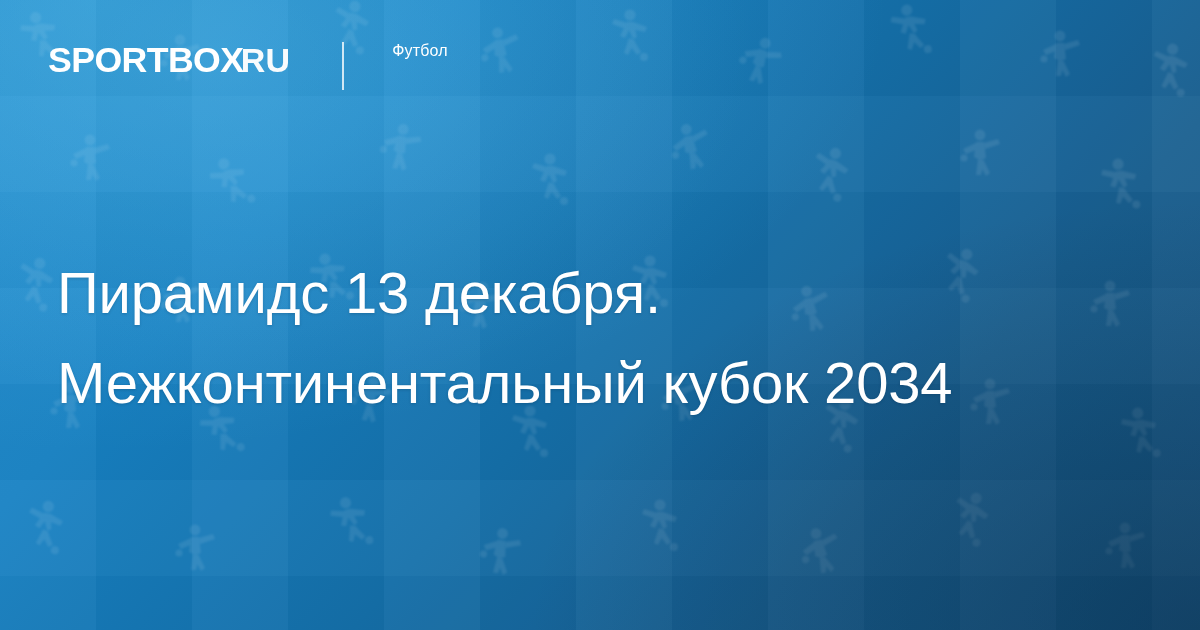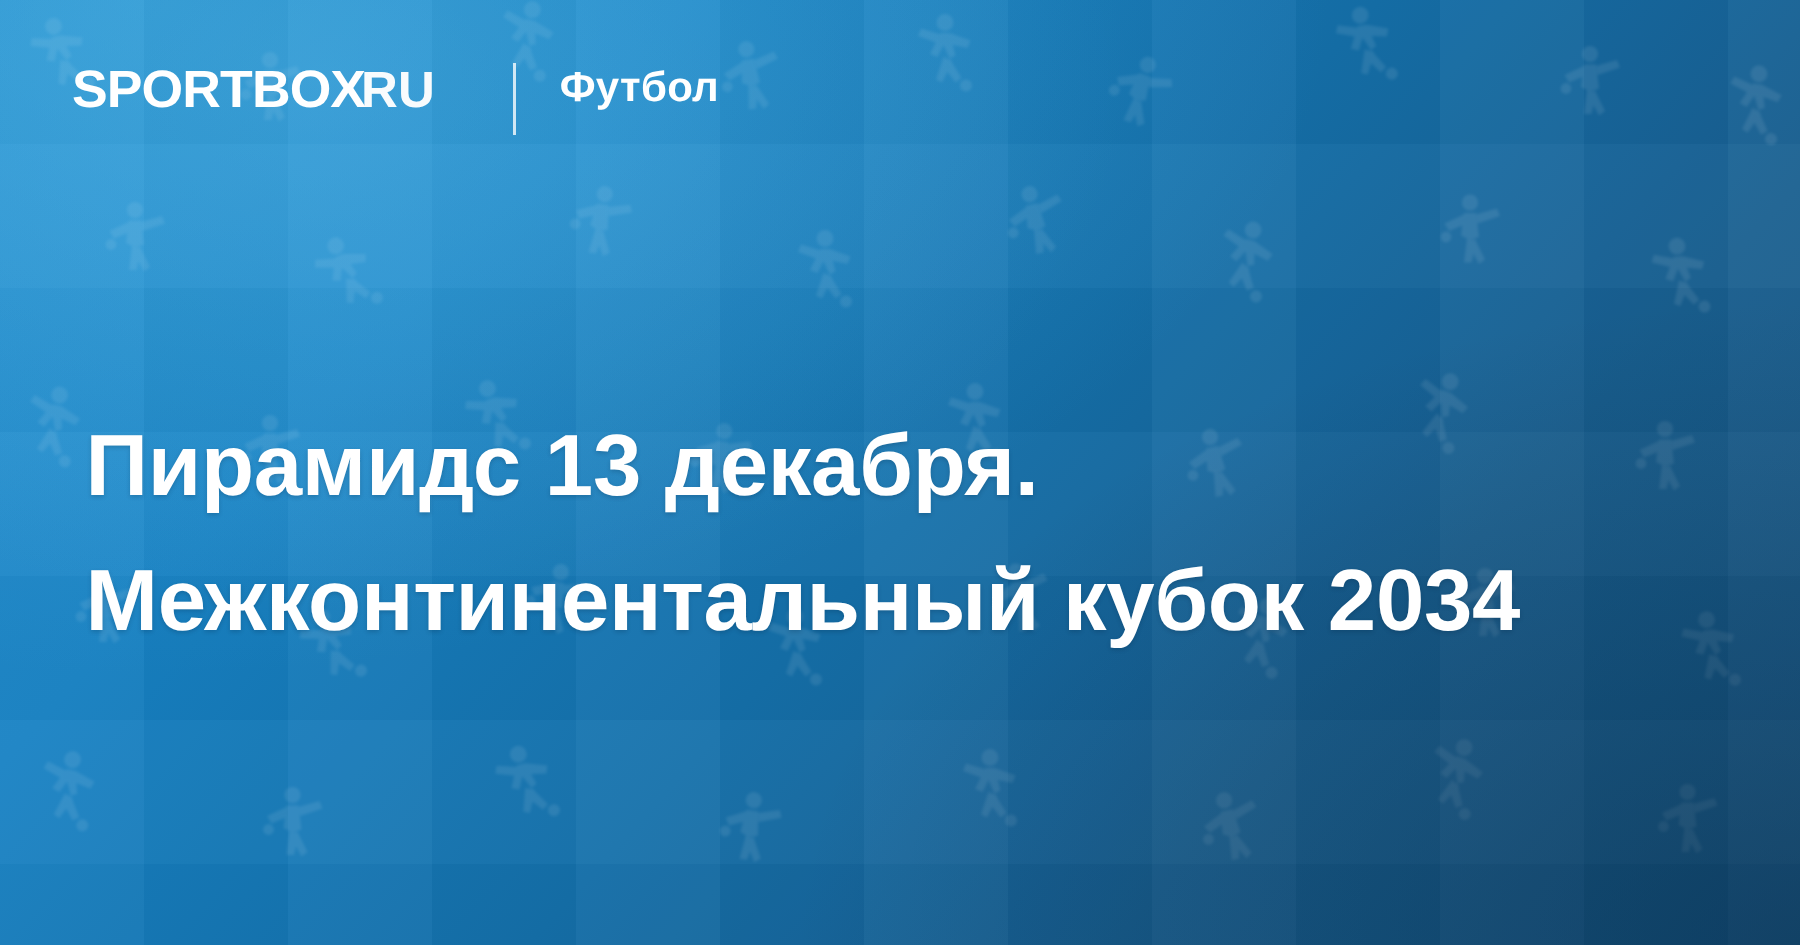--- a/index.html
+++ b/index.html
@@ -53,29 +53,29 @@
   }
   .logo-ru{
     font-size:34px;font-weight:700;letter-spacing:0.2px;margin-left:1px;
     opacity:.97;
   }
   .divider{
     width:2px;height:48px;background:rgba(255,255,255,0.78);
     margin-left:52px;
   }
   .section{
-    margin-left:29px;color:#ffffff;font-size:28px;font-weight:700;
+    margin-left:48px;color:#ffffff;font-size:16px;font-weight:400;
     letter-spacing:.2px;white-space:nowrap;
   }
 
   
   .title{
-    position:absolute;left:57px;top:266px;width:1110px;
+    position:absolute;left:57px;top:248px;width:1110px;
     color:#ffffff;
-    font-size:58px;line-height:90px;font-weight:700;
+    font-size:58px;line-height:90px;font-weight:400;
     letter-spacing:-0.2px;
     text-shadow:0 1px 3px rgba(0,30,55,0.20);
   }
   .title .ln{display:block;white-space:nowrap;}
 </style>
 </head>
 <body>
 
 <div class="card">
 

